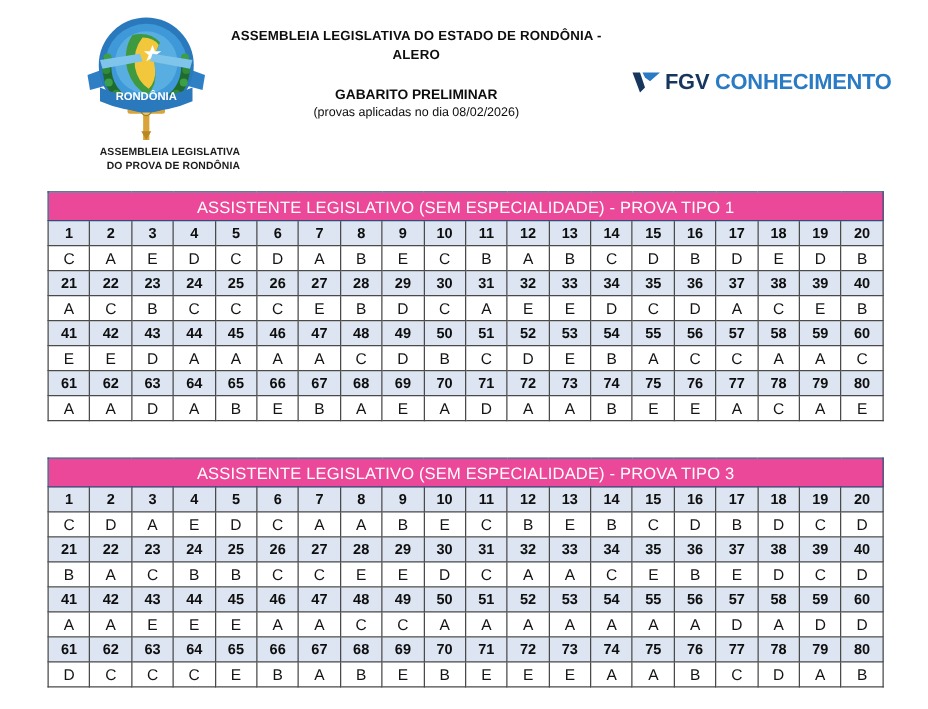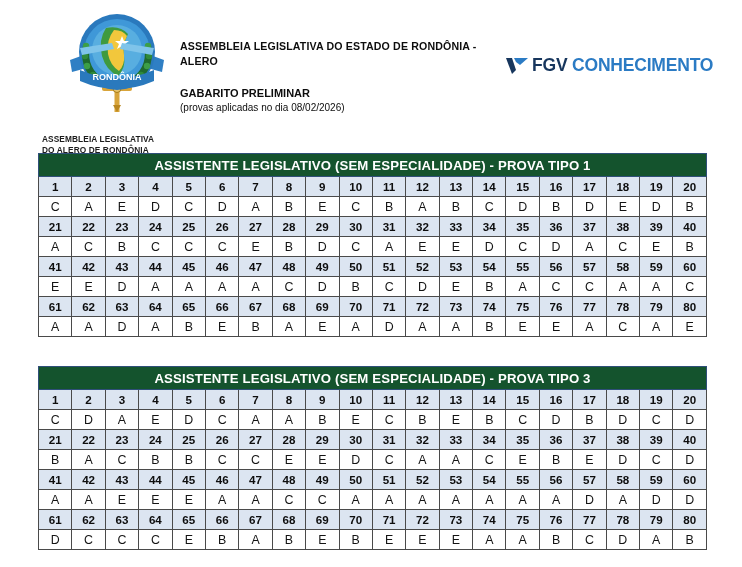--- a/index.html
+++ b/index.html
@@ -7,33 +7,33 @@
     width:742px;height:567px;background:#ffffff;overflow:hidden;
     font-family:"Liberation Sans","DejaVu Sans",sans-serif;
     color:#000;
   }
   .page{position:relative;width:742px;height:567px;}
 
   
   .header{position:relative;height:148px;}
 
   .brasao-block{
-    position:absolute;left:42px;top:8px;width:150px;text-align:left;
+    position:absolute;left:42px;top:8px;width:150px;text-align:right;
   }
   .brasao{
     position:relative;width:110px;height:108px;margin:0 auto;
   }
   .brasao svg{display:block;}
   .brasao-text{
-    margin-top:18px;font-size:8.3px;font-weight:bold;line-height:10.5px;
+    margin-top:0;font-size:8.3px;font-weight:bold;line-height:10.5px;
     letter-spacing:.1px;color:#1c1c1c;
   }
 
   .title-block{
-    position:absolute;left:180px;top:39px;width:306px;text-align:left;
+    position:absolute;left:180px;top:22px;width:306px;text-align:center;
   }
   .title-main{
     font-size:10.6px;font-weight:bold;line-height:15px;letter-spacing:.15px;
     color:#0d0d0d;
   }
   .title-sub{
     margin-top:18px;font-size:11px;font-weight:bold;color:#0d0d0d;
   }
   .title-note{
     margin-top:3px;font-size:10px;font-weight:normal;color:#0d0d0d;
@@ -63,23 +63,23 @@
   }
   table.gab td{
     border:1px solid #4a4a4a;
     text-align:center;
     padding:0;
     height:19px;
     font-size:11.5px;
     color:#111;
   }
   table.gab tr.head td{
-    background:#14532d;
+    background:#ec4899;
     color:#ffffff;
-    font-weight:bold;
+    font-weight:normal;
     font-size:13.2px;
     letter-spacing:.15px;
     height:22px;
     border-color:#2f4f79;
   }
   table.gab tr.nums td{
     background:#dce5f1;
     font-weight:bold;
     font-size:11.6px;
     color:#0e0e0e;
@@ -132,21 +132,21 @@
 
           <path d="M18 40 L50 35 L52 41 L20 47 Z" fill="#7fc4ea"></path>
           <path d="M92 40 L60 35 L58 41 L90 47 Z" fill="#7fc4ea"></path>
 
           <path d="M18 62 q37 16 74 0 l0 11 q-37 16 -74 0 Z" fill="#2a79bd"></path>
           <text x="55" y="72" text-anchor="middle" font-family="Liberation Sans, sans-serif" font-size="9" font-weight="bold" fill="#ffffff">RONDÔNIA</text>
         </svg>
       </div>
       <div class="brasao-text">
         <div>ASSEMBLEIA LEGISLATIVA</div>
-        <div>DO ALERO DE RONDÔNIA</div>
+        <div>DO PROVA DE RONDÔNIA</div>
       </div>
     </div>
 
     <div class="title-block">
       <div class="title-main">
         <div>ASSEMBLEIA LEGISLATIVA DO ESTADO DE RONDÔNIA -</div>
         <div>ALERO</div>
       </div>
       <div class="title-sub">GABARITO PRELIMINAR</div>
       <div class="title-note">(provas aplicadas no dia 08/02/2026)</div>

